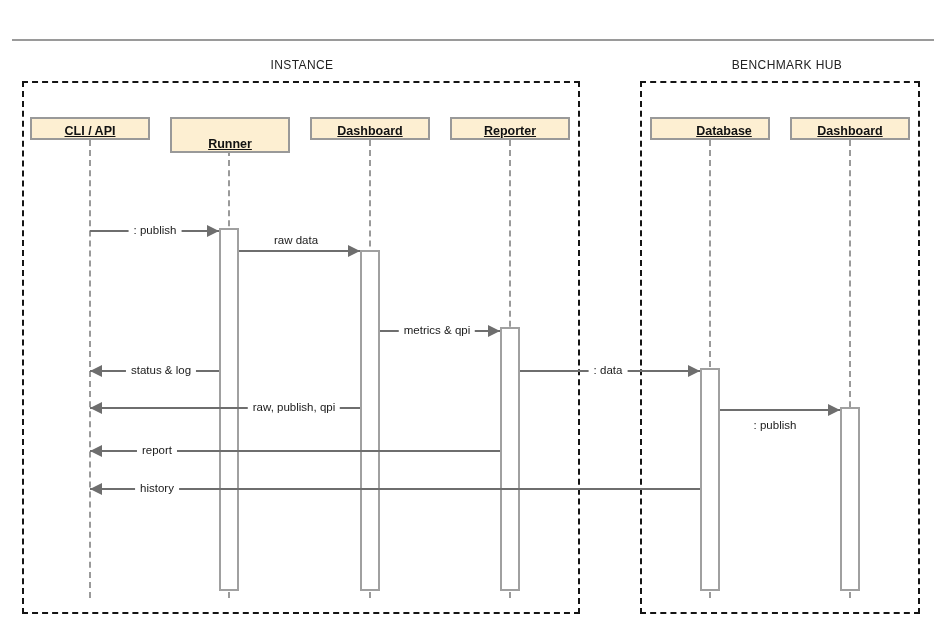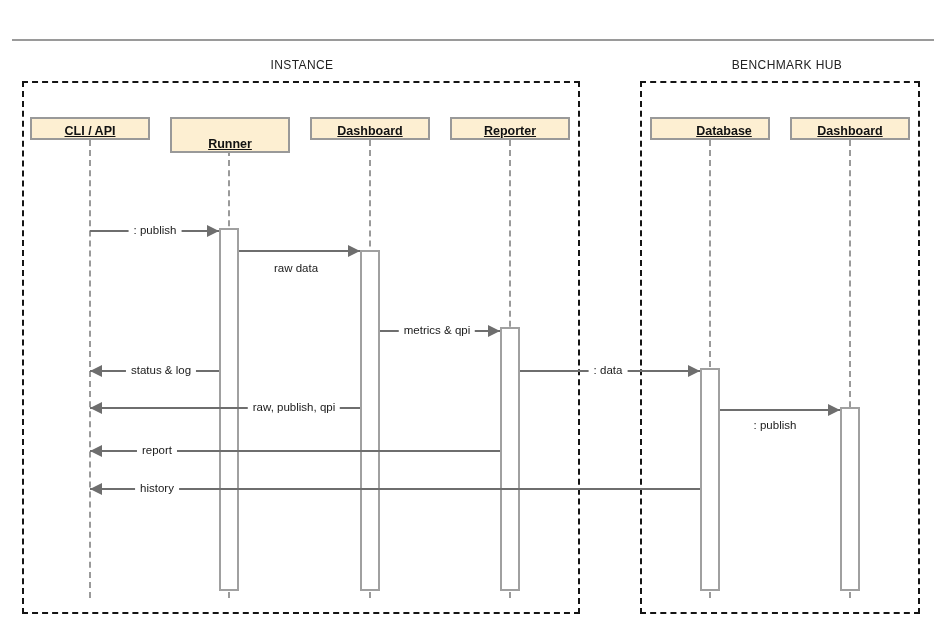--- a/index.html
+++ b/index.html
@@ -141,21 +141,21 @@
       <div class="activation" style="left: 500px; top: 327px; height: 264px;"></div>
       <div class="activation" style="left: 700px; top: 368px; height: 223px;"></div>
       <div class="activation" style="left: 840px; top: 407px; height: 184px;"></div>
     </div>
   <div id="messages-layer">
       <div class="msg-line" style="left: 90px; top: 230px; width: 129px;"></div>
       <div class="msg-head right" style="top: 225px; left: 207px;"></div>
       <div class="msg-label" style="left: 155px; top: 230px;">: publish</div>
       <div class="msg-line" style="left: 239px; top: 250px; width: 121px;"></div>
       <div class="msg-head right" style="top: 245px; left: 348px;"></div>
-      <div class="msg-label" style="left: 296px; top: 268px; text-align: right;">raw data</div>
+      <div class="msg-label" style="left: 296px; top: 240px; text-align: right;">raw data</div>
       <div class="msg-line" style="left: 380px; top: 330px; width: 120px;"></div>
       <div class="msg-head right" style="top: 325px; left: 488px;"></div>
       <div class="msg-label" style="left: 437px; top: 330px;">metrics &amp; qpi</div>
       <div class="msg-line" style="left: 520px; top: 370px; width: 180px;"></div>
       <div class="msg-head right" style="top: 365px; left: 688px;"></div>
       <div class="msg-label" style="left: 608px; top: 370px;">: data</div>
       <div class="msg-line" style="left: 90px; top: 370px; width: 129px;"></div>
       <div class="msg-head left" style="top: 365px; left: 90px;"></div>
       <div class="msg-label" style="left: 161px; top: 370px;">status &amp; log</div>
       <div class="msg-line" style="left: 720px; top: 409px; width: 120px;"></div>

